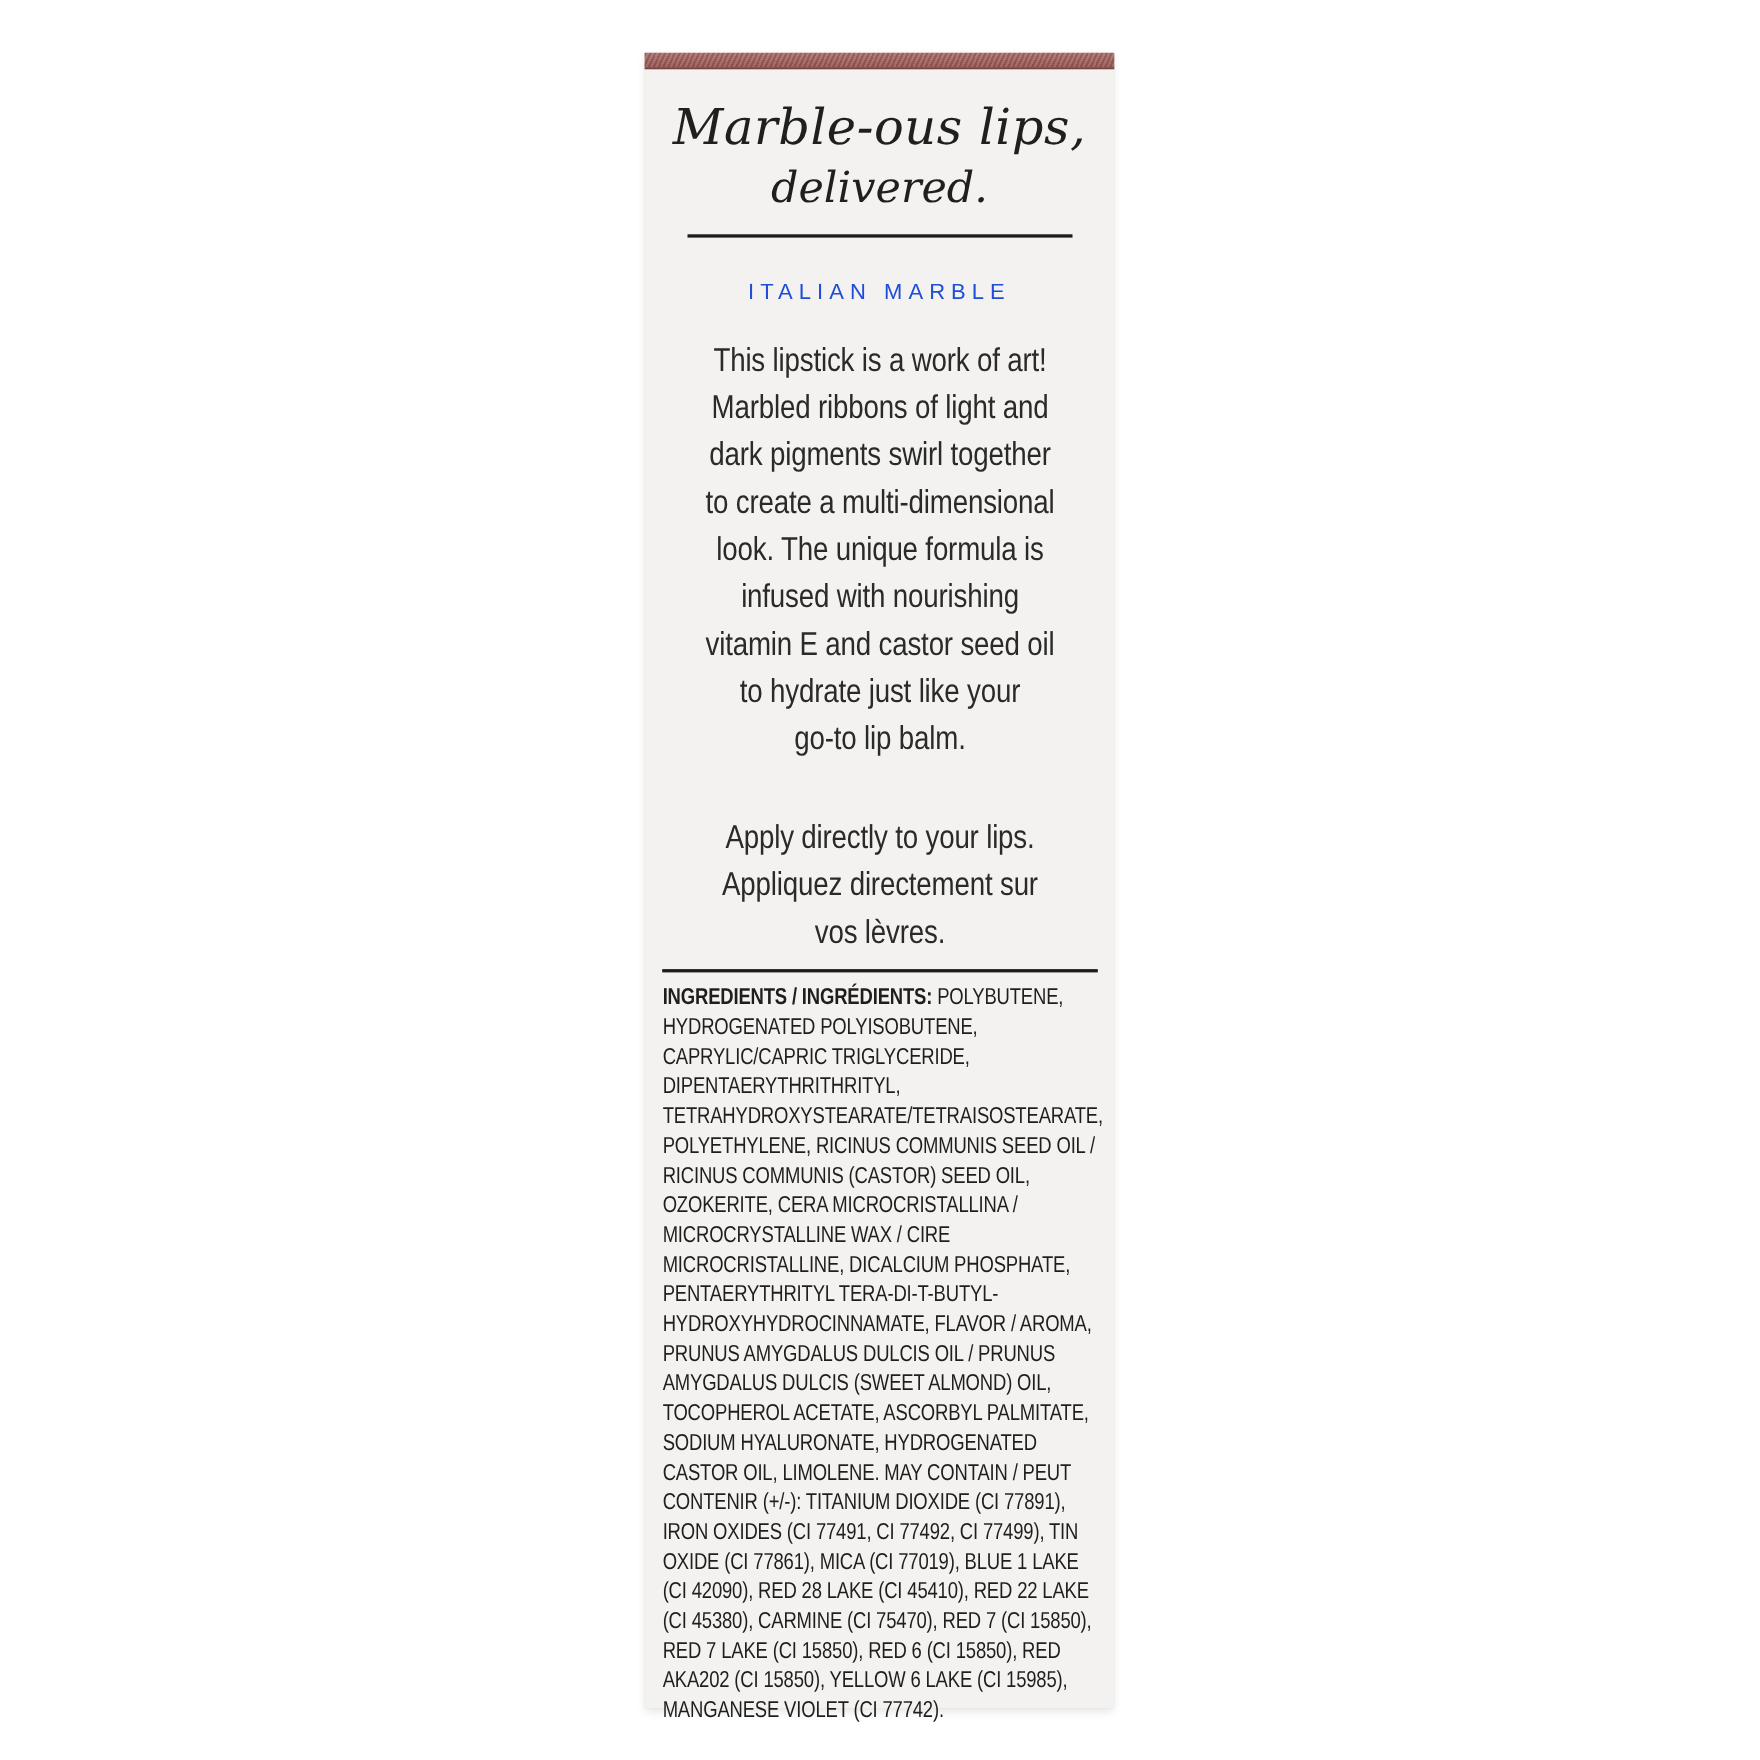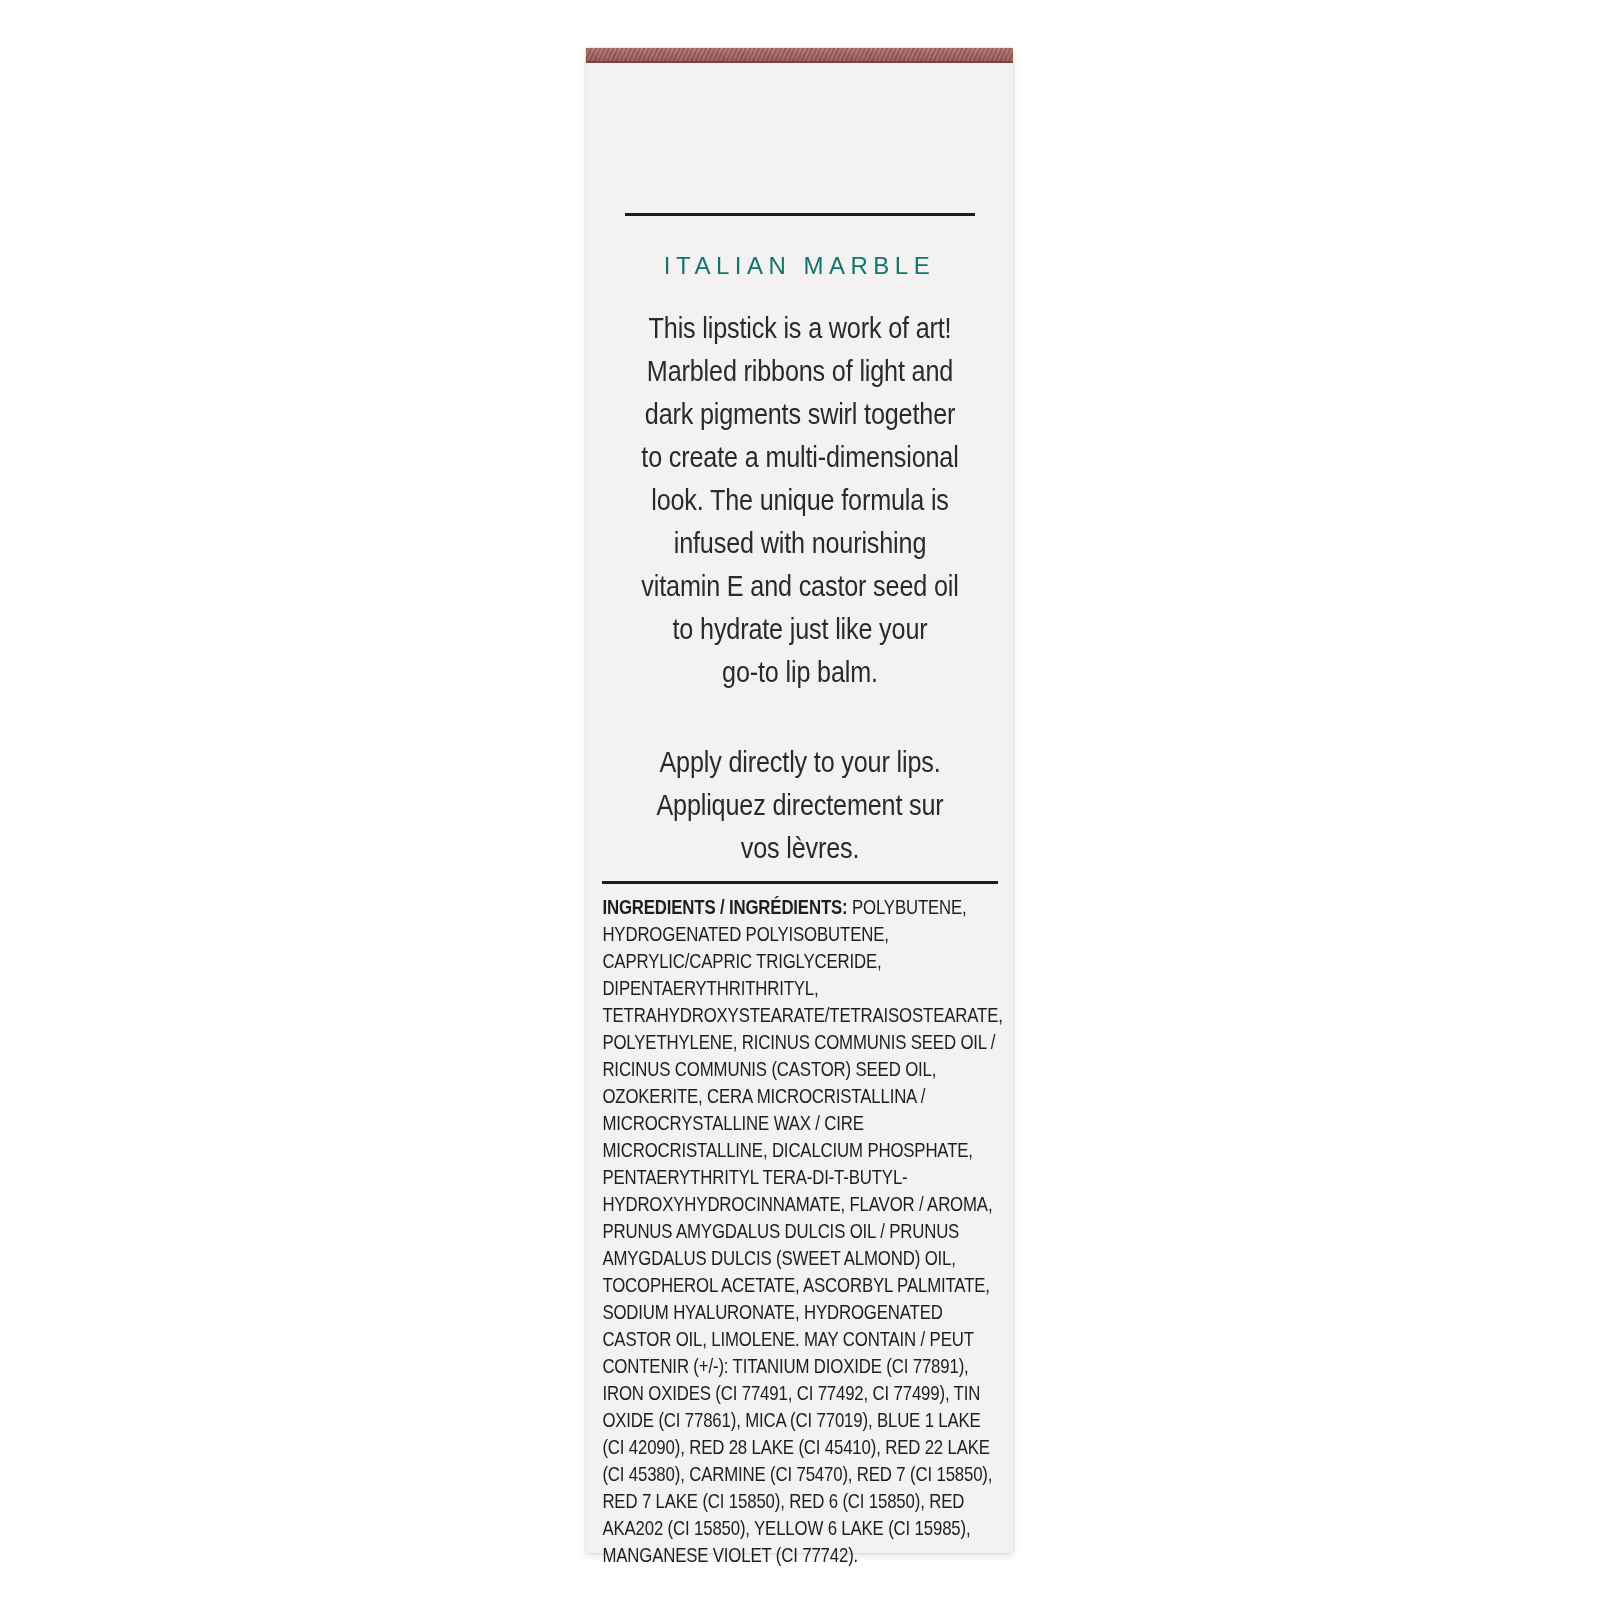--- a/index.html
+++ b/index.html
@@ -69,24 +69,24 @@
     top: 833px;
     width: 396px;
     margin-left: -198px;
   }
   .shade-name {
     position: absolute;
     top: 198px;
     left: 0;
     right: 0;
     text-align: center;
-    font-size: 24px;
+    font-size: 20px;
     line-height: 40px;
     letter-spacing: 5.5px;
-    color: #0f766e;
+    color: #1d4ed8;
     white-space: nowrap;
   }
   .narrow {
     position: absolute;
     left: 50%;
     width: 470px;
     margin-left: -235px;
     transform: scaleX(0.84);
     transform-origin: 50% 0;
     text-align: center;
@@ -115,20 +115,24 @@
   .ing-label { font-weight: bold; }
 </style>
 </head>
 <body>
 
 <div class="stage">
   <div class="panel" style="background: rgb(243, 242, 240); color: rgb(35, 35, 33);">
 
     <div class="accent-strip"></div>
 
+    <div class="tagline">
+      <div class="tagline-line1">Marble-ous lips,</div>
+      <div class="tagline-line2">delivered.</div>
+    </div>
 
     <div class="divider divider-1"></div>
 
     <div class="shade-name">ITALIAN MARBLE</div>
 
     <div class="narrow description">This lipstick is a work of art!
 Marbled ribbons of light and
 dark pigments swirl together
 to create a multi-dimensional
 look. The unique formula is

